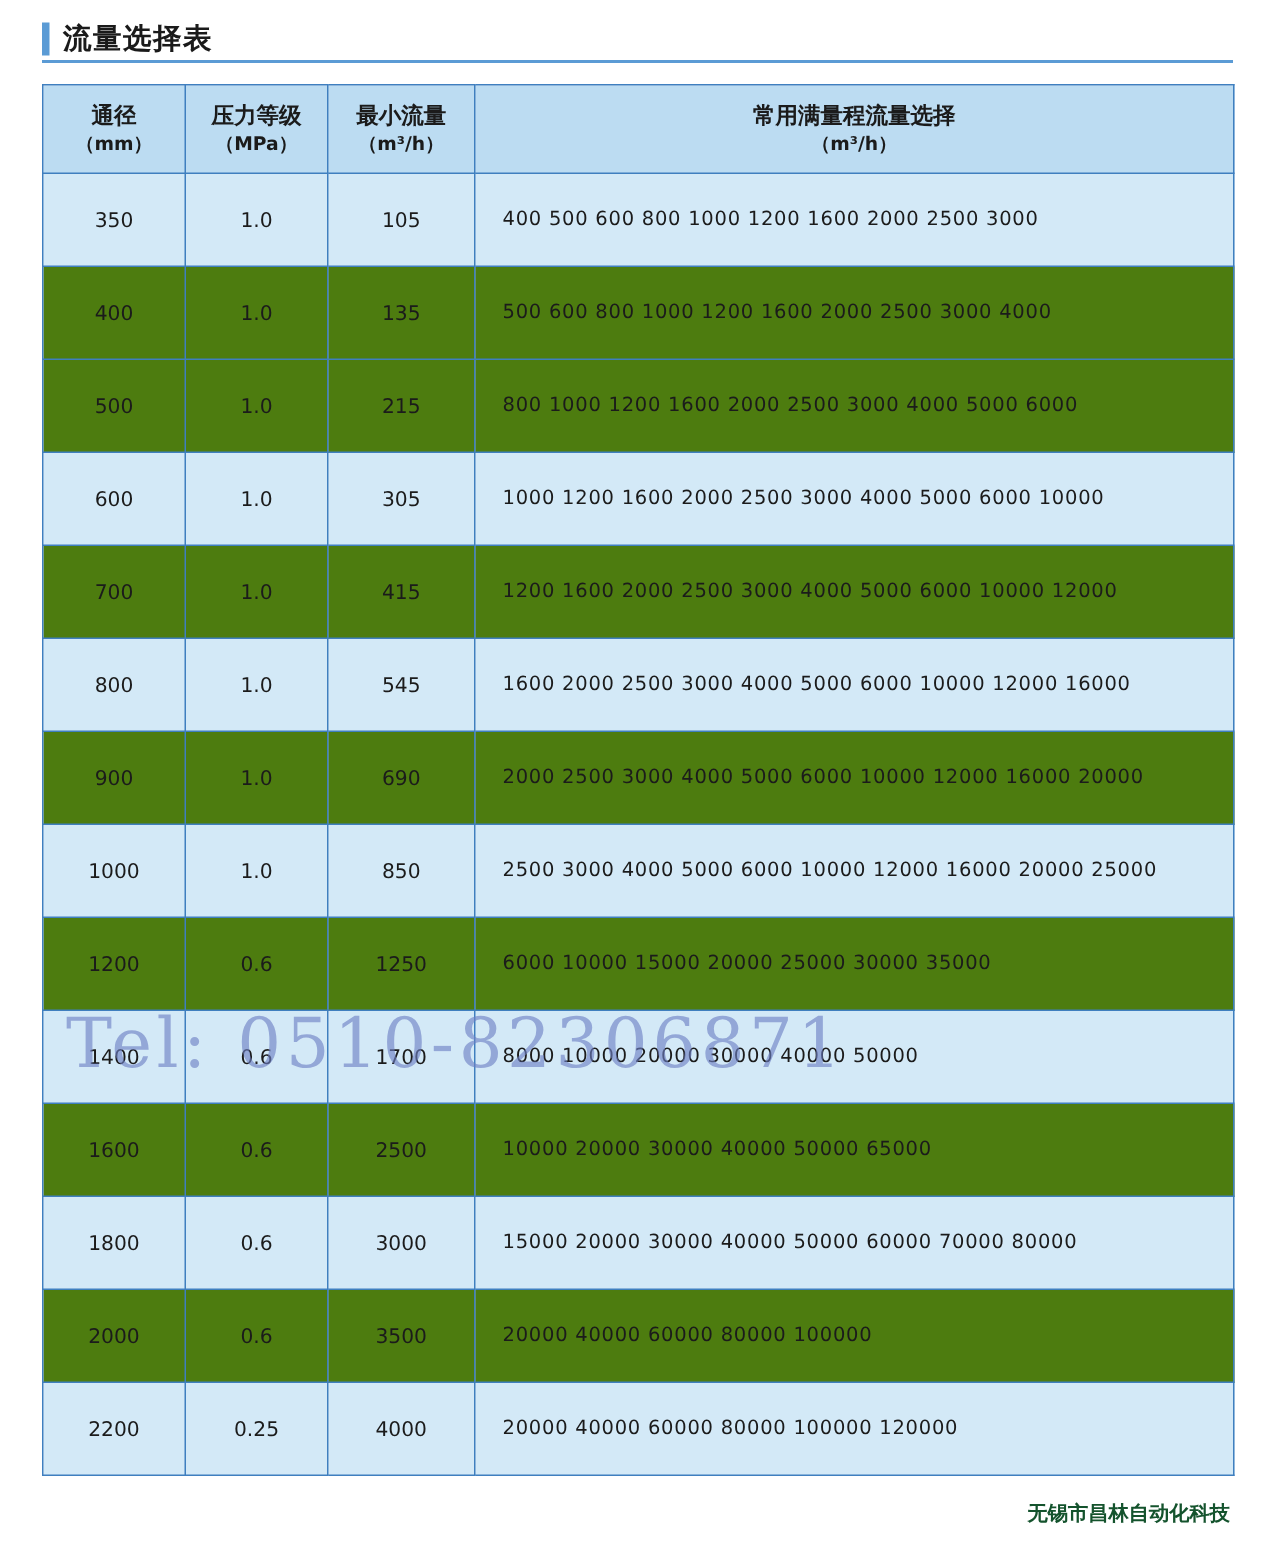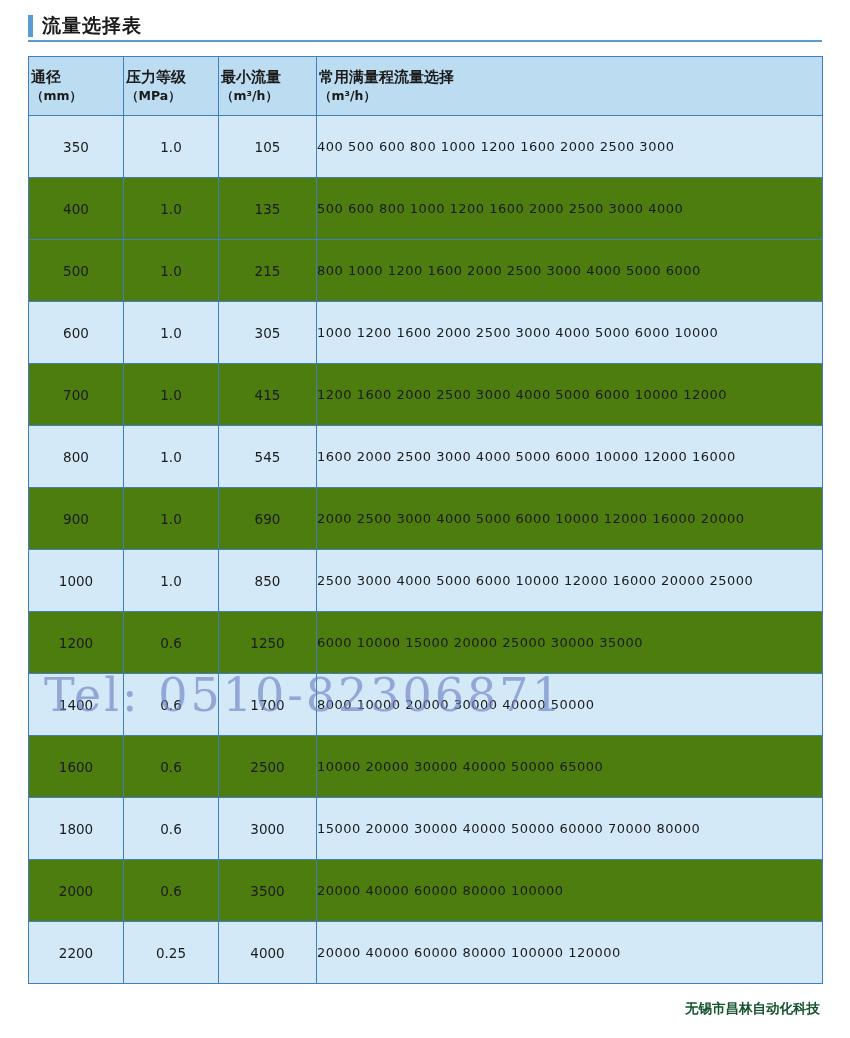--- a/index.html
+++ b/index.html
@@ -60,40 +60,40 @@
   }
   table.flow th, table.flow td {
     border: 1px solid #3f7fbf;
     font-family: "DejaVu Sans", "Liberation Sans", sans-serif;
     color: #1b1b1b;
   }
   thead th {
     background: #bcdcf2;
     font-size: 15px;
     font-weight: bold;
-    text-align: left;
+    text-align: center;
     height: 54px;
     line-height: 1.35;
     padding: 2px 2px;
   }
   thead th .unit {
     display: block;
     font-size: 12.5px;
     font-weight: bold;
   }
   td {
     height: 61px;
     font-size: 13.5px;
     text-align: center;
     vertical-align: middle;
     padding: 0;
   }
   td.vals {
     text-align: left;
-    padding-left: 0;
+    padding-left: 18px;
     letter-spacing: 0.5px;
     font-size: 13px;
   }
   tr.odd td { background: #d3e9f7; }
   tr.even td { background: #4d7c0f; }
   col.c1 { width: 95px; }
   col.c2 { width: 95px; }
   col.c3 { width: 98px; }
   col.c4 { width: 506px; }
   

